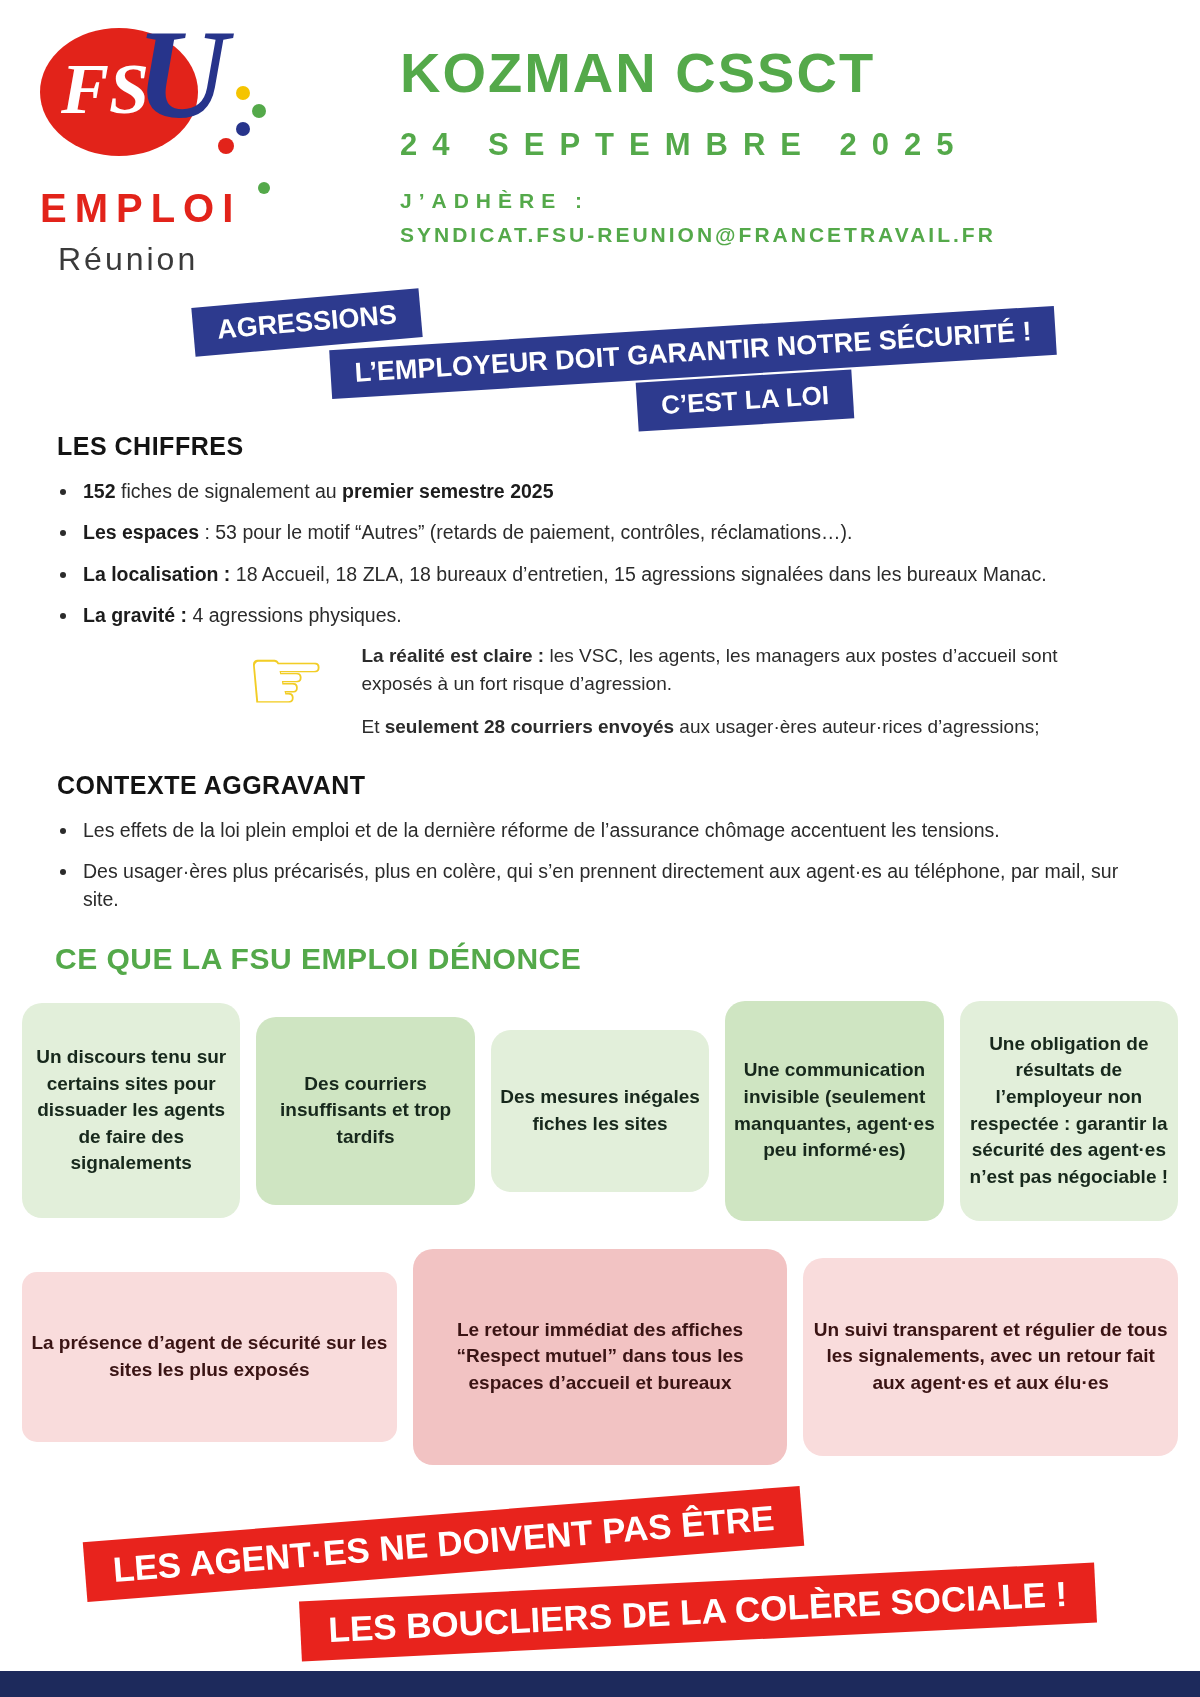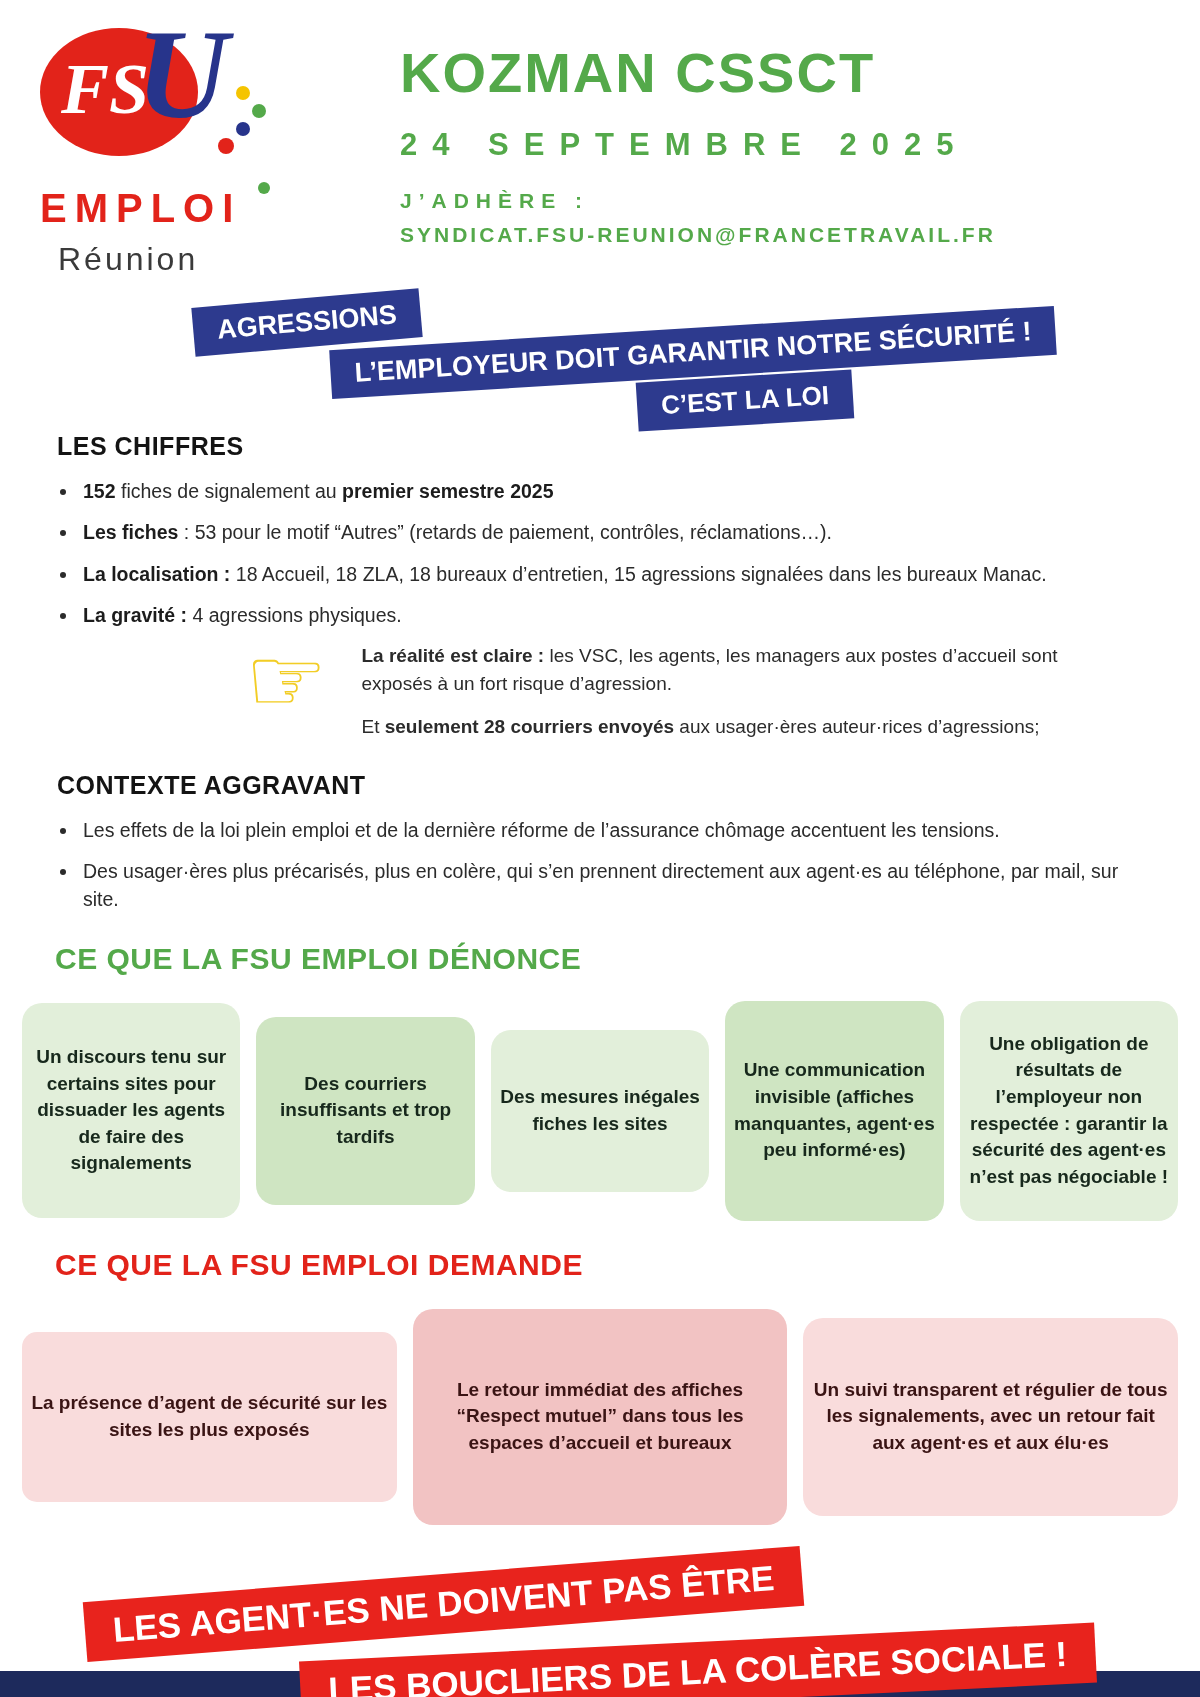--- a/index.html
+++ b/index.html
@@ -179,21 +179,21 @@
   <div class="banner-cluster top-banners">
     <div class="ribbon ribbon-1">AGRESSIONS</div>
     <div class="ribbon ribbon-2">L’EMPLOYEUR DOIT GARANTIR NOTRE SÉCURITÉ !</div>
     <div class="ribbon ribbon-3">C’EST LA LOI</div>
   </div>
 
   <section class="section">
     <h2 class="section-title">LES CHIFFRES</h2>
     <ul class="bullets">
       <li><b>152</b><span> fiches de signalement au </span><b>premier semestre 2025</b></li>
-      <li><b>Les fiches</b><span> : 53 pour le motif “Autres” (retards de paiement, contrôles, réclamations…).</span></li>
+      <li><b>Les espaces</b><span> : 53 pour le motif “Autres” (retards de paiement, contrôles, réclamations…).</span></li>
       <li><b>La localisation :</b><span> 18 Accueil, 18 ZLA, 18 bureaux d’entretien, 15 agressions signalées dans les bureaux Manac.</span></li>
       <li><b>La gravité :</b><span> 4 agressions physiques.</span></li>
     </ul>
   </section>
 
   <div class="realite">
     <div class="finger">☞</div>
     <div class="realite-text">
       <p><b>La réalité est claire :</b><span> les VSC, les agents, les managers aux postes d’accueil sont exposés à un fort risque d’agression.</span></p>
       <p><span>Et </span><b>seulement 28 courriers envoyés</b><span> aux usager·ères auteur·rices d’agressions;</span></p>
@@ -206,25 +206,24 @@
       <li>Les effets de la loi plein emploi et de la dernière réforme de l’assurance chômage accentuent les tensions.</li>
       <li>Des usager·ères plus précarisés, plus en colère, qui s’en prennent directement aux agent·es au téléphone, par mail, sur site.</li>
     </ul>
   </section>
 
   <h2 class="green-title">CE QUE LA FSU EMPLOI DÉNONCE</h2>
   <div class="card-row green-row">
     <div class="card">Un discours tenu sur certains sites pour dissuader les agents de faire des signalements</div>
     <div class="card">Des courriers insuffisants et trop tardifs</div>
     <div class="card">Des mesures inégales fiches les sites</div>
-    <div class="card">Une communication invisible (affiches manquantes, agent·es peu informé·es)</div>
+    <div class="card">Une communication invisible (seulement manquantes, agent·es peu informé·es)</div>
     <div class="card">Une obligation de résultats de l’employeur non respectée : garantir la sécurité des agent·es n’est pas négociable !</div>
   </div>
 
-  <h2 class="red-title">CE QUE LA FSU EMPLOI DEMANDE</h2>
   <div class="card-row pink-row">
     <div class="card">La présence d’agent de sécurité sur les sites les plus exposés</div>
     <div class="card">Le retour immédiat des affiches “Respect mutuel” dans tous les espaces d’accueil et bureaux</div>
     <div class="card">Un suivi transparent et régulier de tous les signalements, avec un retour fait aux agent·es et aux élu·es</div>
   </div>
 
   <div class="banner-cluster bottom-banners">
     <div class="red-ribbon red-ribbon-1">LES AGENT·ES NE DOIVENT PAS ÊTRE</div>
     <div class="red-ribbon red-ribbon-2">LES BOUCLIERS DE LA COLÈRE SOCIALE !</div>
   </div>

